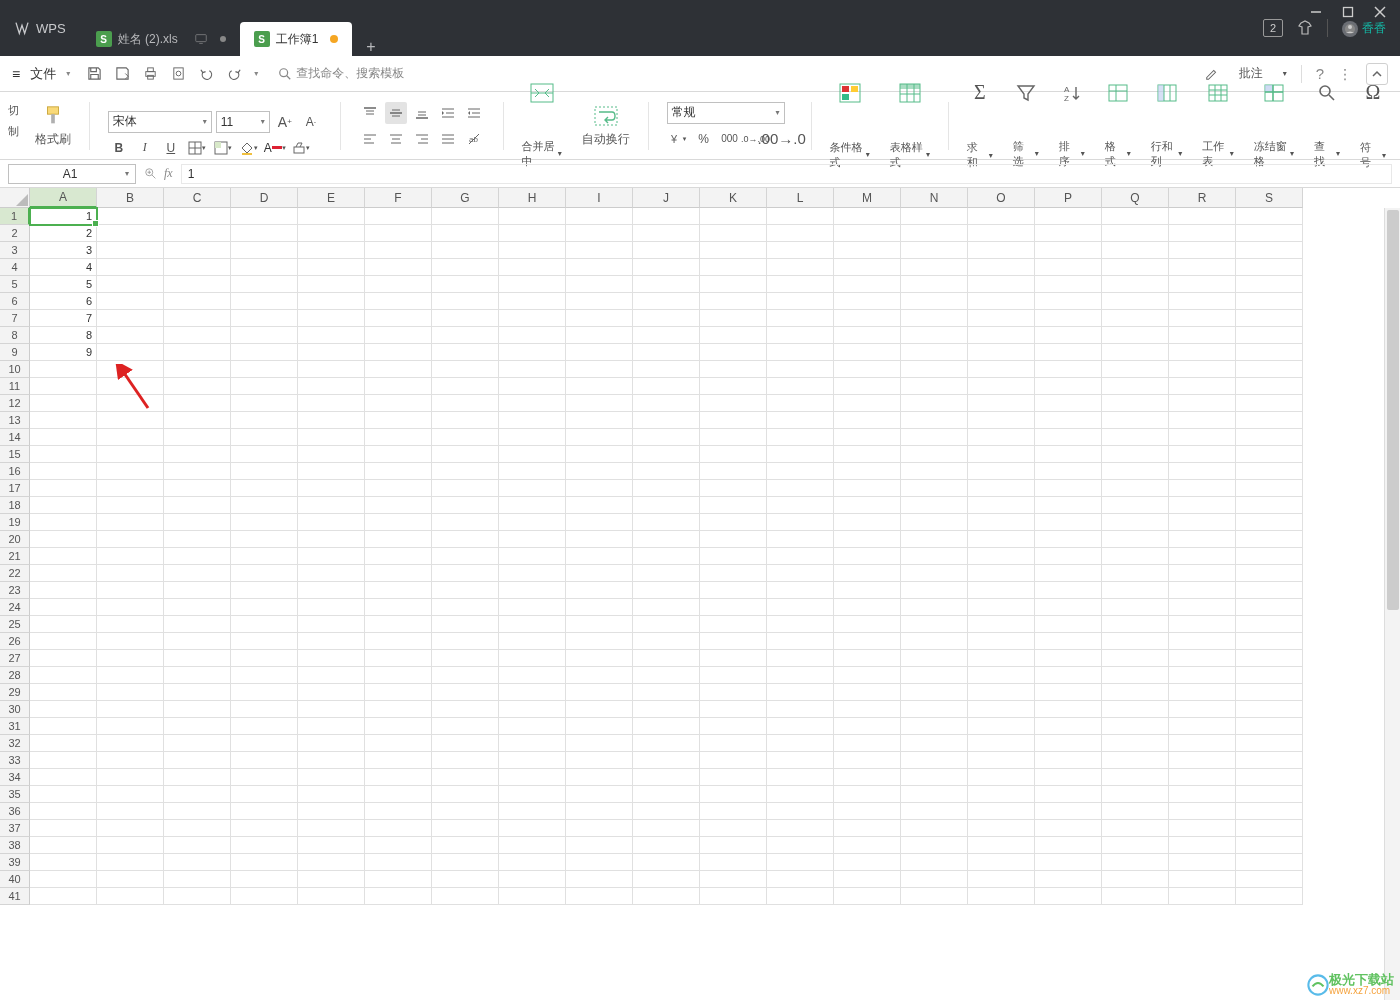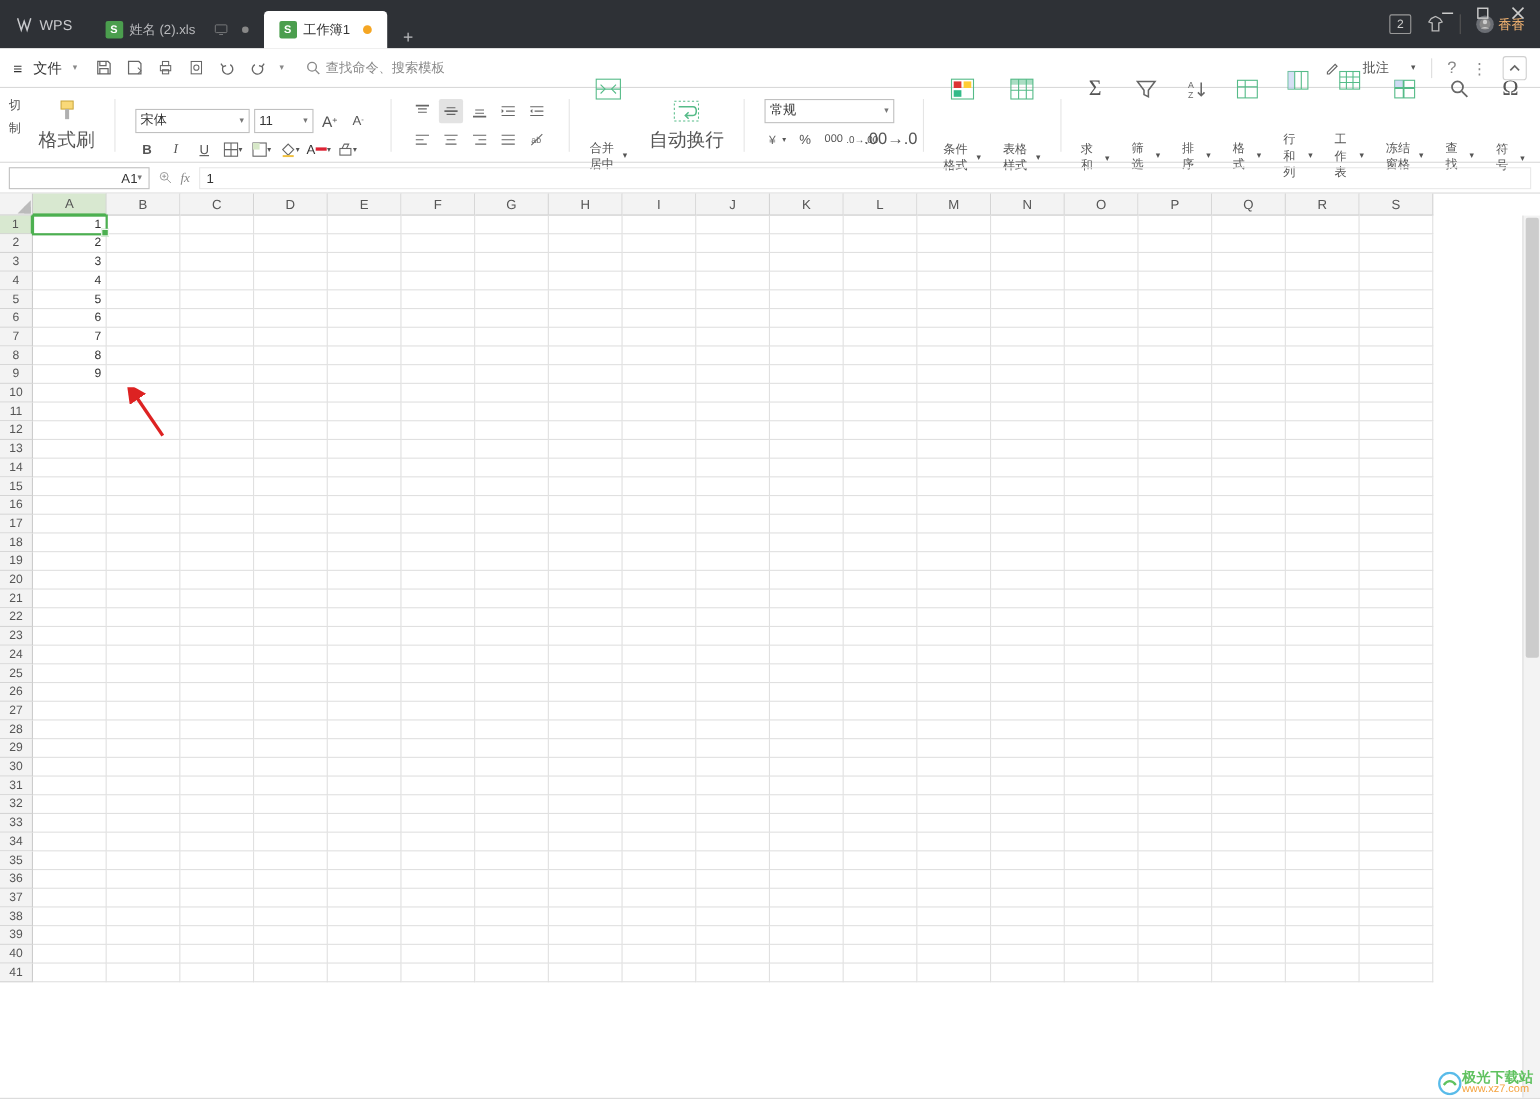--- a/index.html
+++ b/index.html
@@ -1,54 +1,54 @@
 <!DOCTYPE html>
 <html><head>
 <meta charset="utf-8">
 <style>
 * { margin: 0; padding: 0; box-sizing: border-box; font-family: "Microsoft YaHei", Arial, sans-serif; }
 body { width: 1400px; height: 1000px; background: #fff; overflow: hidden; font-size: 12px; color: #333; position: relative; }
 
 
-.titlebar { height: 44px; background: #2e3136; display: flex; align-items: center; padding: 0 0 0 14px; }
+.titlebar { height: 56px; background: #2e3136; display: flex; align-items: center; padding: 0 0 0 14px; }
 .logo { display: flex; align-items: center; color: #c8c9cc; font-size: 13px; gap: 6px; margin-right: 16px; }
 .logo-icon { width: 16px; height: 16px; display: inline-block; }
 .doc-tabs { display: flex; height: 100%; align-items: flex-end; }
 .doc-tab { height: 34px; display: flex; align-items: center; padding: 0 14px; color: #b8b9bc; font-size: 12px; gap: 6px; border-top-left-radius: 4px; border-top-right-radius: 4px; position: relative; }
 .doc-tab.active { background: #fff; color: #333; }
 .doc-tab .tab-icon { width: 16px; height: 16px; background: #4b9e4e; border-radius: 2px; display: flex; align-items: center; justify-content: center; color: #fff; font-size: 10px; font-weight: bold; }
 .doc-tab .tab-dot { width: 8px; height: 8px; border-radius: 50%; background: #f5a623; margin-left: 6px; }
 .doc-tab .mon-icon { width: 14px; height: 14px; opacity: .6; margin-left: 10px; }
 .add-tab { color: #b8b9bc; font-size: 16px; padding: 0 14px; cursor: pointer; }
 .titlebar-right { margin-left: auto; display: flex; align-items: center; gap: 14px; padding-right: 14px; }
 .win-controls { display: flex; gap: 18px; color: #b8b9bc; position: absolute; right: 12px; top: 6px; }
 .win-controls span { width: 14px; height: 14px; display: inline-block; }
 .square-badge { width: 20px; height: 18px; border: 1px solid #999; color: #ccc; font-size: 11px; display: flex; align-items: center; justify-content: center; border-radius: 2px; }
-.gift-icon, .user-chip { color: #fdba74; display: flex; align-items: flex-start; gap: 4px; font-size: 12px; }
+.gift-icon, .user-chip { color: #14b8a6; display: flex; align-items: flex-end; gap: 4px; font-size: 12px; }
 .user-chip .av { width: 16px; height: 16px; border-radius: 50%; background: #6b6e74; display: flex; align-items: center; justify-content: center; }
 
 
 .menubar { height: 36px; background: #fff; border-bottom: 1px solid #d9d9d9; display: flex; align-items: center; padding: 0 12px; gap: 2px; }
 .menu-left { display: flex; align-items: center; gap: 10px; }
 .hamburger { font-size: 14px; }
 .file-label { font-size: 13px; }
 .qat { display: flex; align-items: center; gap: 12px; margin-left: 14px; color: #555; }
 .qat .qi { width: 16px; height: 16px; display:flex; align-items:center; justify-content:center; }
 .menu-tabs { display: flex; align-items: center; gap: 18px; margin-left: 18px; font-size: 13px; color: #555; }
 .menu-tab { padding: 4px 6px; }
 .menu-tab.active { background: #4cb050; color: #fff; border-radius: 10px; padding: 3px 12px; }
 .menubar-right { margin-left: auto; display: flex; align-items: center; gap: 14px; color: #555; }
 .search-box { display: flex; align-items: center; gap: 4px; color: #888; }
 .menubar-right .chevron-up { width: 22px; height: 22px; border: 1px solid #d0d0d0; border-radius: 3px; display: flex; align-items: center; justify-content: center; }
 
 
 .ribbon { height: 68px; background: #fff; border-bottom: 1px solid #d9d9d9; display: flex; align-items: center; padding: 0 8px; gap: 8px; }
 .rgroup { display: flex; flex-direction: column; align-items: center; justify-content: center; gap: 2px; padding: 0 6px; font-size: 11px; color: #555; height: 100%; }
 .rgroup .big { width: 26px; height: 26px; display: flex; align-items: center; justify-content: center; }
-.rgroup .lbl { font-size: 17px; white-space: nowrap; }
+.rgroup .lbl { font-size: 12px; white-space: nowrap; }
 .rsep { width: 1px; height: 48px; background: #e5e5e5; margin: 0 4px; }
 .font-block { display: flex; flex-direction: column; gap: 4px; padding: 0 6px; margin-top: 18px; }
 .font-row { display: flex; align-items: center; gap: 4px; }
 .combo { height: 22px; border: 1px solid #c0c0c0; background: #fff; display: flex; align-items: center; padding: 0 4px; font-size: 12px; }
 .combo.wide { width: 104px; }
 .combo.narrow { width: 54px; }
 .combo .caret { margin-left: auto; font-size: 8px; color: #777; }
 .iconbtn { width: 22px; height: 22px; display: flex; align-items: center; justify-content: center; color: #555; border-radius: 2px; }
 .align-block { display: flex; flex-direction: column; gap: 4px; padding: 0 6px; }
 .align-row { display: flex; gap: 4px; align-items: flex-end; }
@@ -552,21 +552,21 @@
     <div class="big" style="font-size:20px;font-family:serif">Ω</div>
     <div class="lbl-dd">
         <span>符号</span>
         <span class="caret">▾</span>
       </div>
   </div>
 </div>
 
 <div class="formulabar">
   <div class="namebox">
-    <span style="flex:1;text-align:right">A1</span>
+    <span style="flex:1;text-align:center">A1</span>
     <span class="caret">▾</span>
   </div>
   <div class="fx-icons">
     <svg width="14" height="14" viewBox="0 0 16 16">
         <circle cx="6" cy="6" r="4" fill="none" stroke="#999"></circle>
         <path d="M6 4 L6 8 M4 6 L8 6" stroke="#999"></path>
         <line x1="9" y1="9" x2="13" y2="13" stroke="#999"></line>
       </svg>
     <span class="fx-label">fx</span>
   </div>

